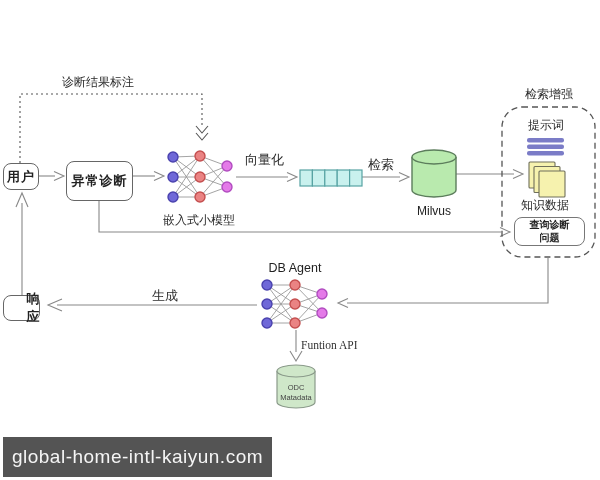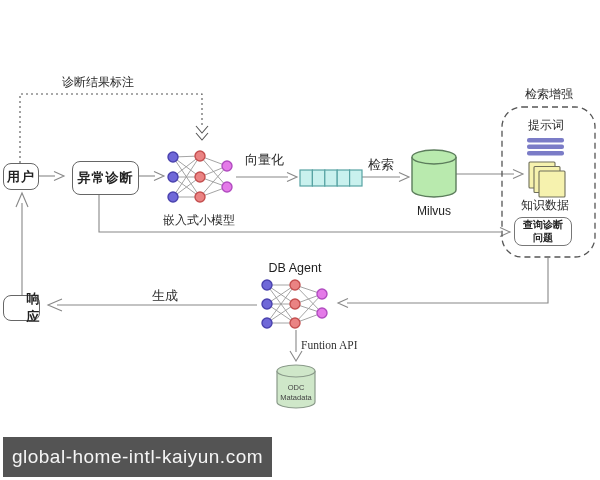--- a/index.html
+++ b/index.html
@@ -153,23 +153,23 @@
     </g>
 
     <g stroke-width="1.1">
       <rect x="529" y="162" width="26" height="26" rx="1" style="fill:var(--doc-fill);stroke:var(--doc-stroke)"></rect>
       <rect x="534" y="166.5" width="26" height="26" rx="1" style="fill:var(--doc-fill);stroke:var(--doc-stroke)"></rect>
       <rect x="539" y="171" width="26" height="26" rx="1" style="fill:var(--doc-fill);stroke:var(--doc-stroke)"></rect>
     </g>
   </svg>
 
   <div class="node-box" style="left:3px;top:163px;width:36px;height:27px;">用户</div>
-  <div class="node-box" style="left:72px;top:161px;width:67px;height:34px;">异常诊断</div>
+  <div class="node-box" style="left:66px;top:161px;width:67px;height:40px;">异常诊断</div>
   <div class="node-box" style="left:3px;top:295px;width:37px;height:26px;padding-left:24px;">响应</div>
-  <div class="query-box" style="left:514px;top:217px;width:58px;height:29px;">
+  <div class="query-box" style="left:514px;top:217px;width:71px;height:29px;">
     <span>查询诊断</span>
     <span>问题</span>
   </div>
 
   <div class="lbl" style="left:62px;top:74px;">诊断结果标注</div>
   <div class="lbl center" style="left:199px;top:212px;">嵌入式小模型</div>
   <div class="lbl" style="left:245px;top:151px;font-size:13px;">向量化</div>
   <div class="lbl" style="left:368px;top:156px;font-size:13px;">检索</div>
   <div class="lbl center" style="left:434px;top:204px;color:#222;">Milvus</div>
   <div class="lbl center" style="left:549px;top:86px;">检索增强</div>

